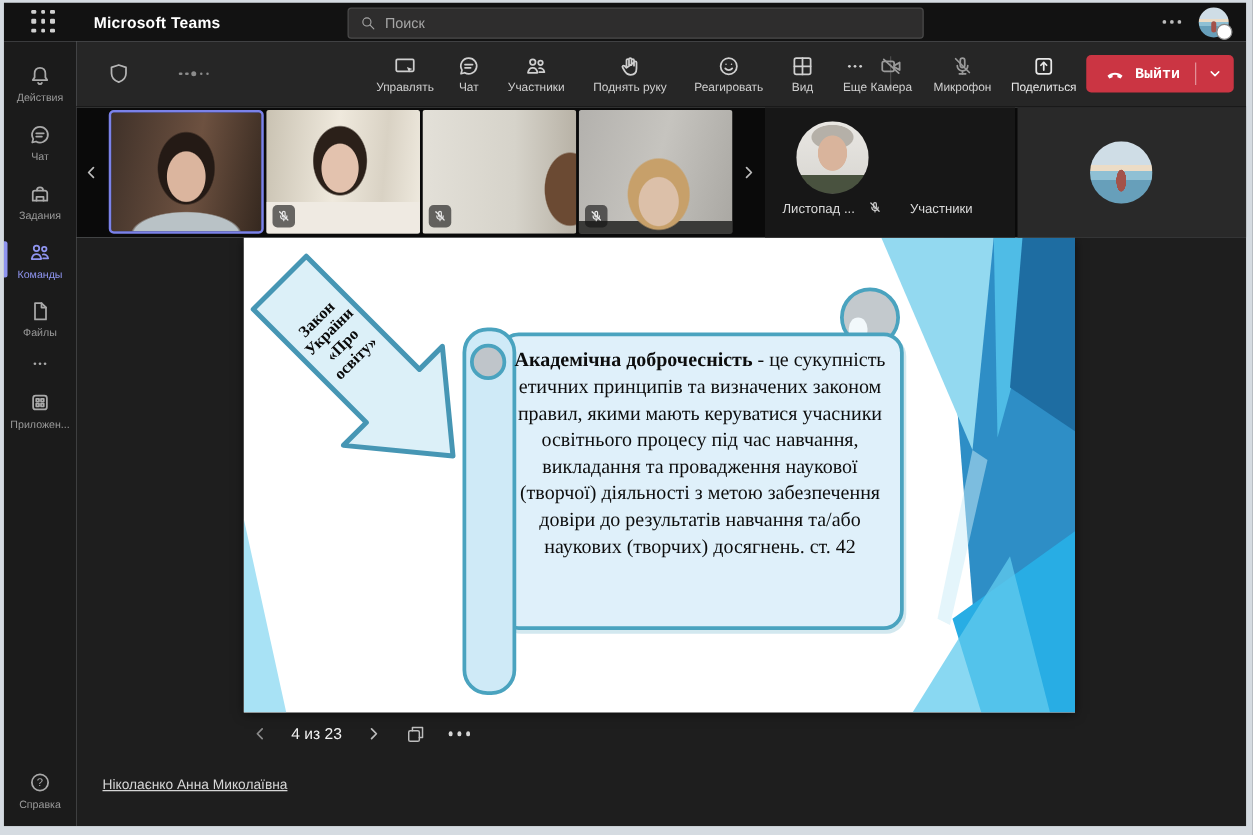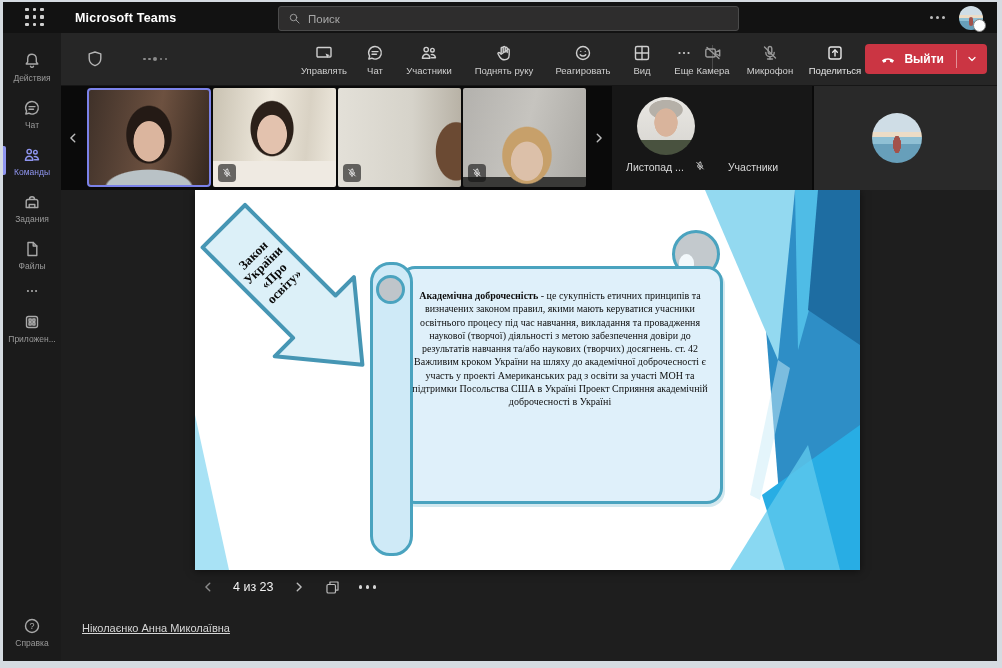--- a/index.html
+++ b/index.html
@@ -42,21 +42,21 @@
   .handle{display:flex;gap:2.5px;margin-left:38px;align-items:center;}
   .handle i{width:2.5px;height:2.5px;background:#8b8b8b;border-radius:50%;}
   .tb-group{position:absolute;right:292px;top:0;height:52px;display:flex;align-items:center;}
   .tb-btn{width:48px;display:flex;flex-direction:column;align-items:center;gap:2px;cursor:pointer;padding:0 3px;}
   .tb-btn .ic{stroke:#cfcfcf;}
   .tb-btn span{font-size:9.5px;color:#cfcfcf;white-space:nowrap;}
   .tb-sep{position:absolute;right:284px;top:12px;width:1px;height:28px;background:#4a4a4a;}
   .dev-group{position:absolute;right:128px;top:0;height:52px;display:flex;align-items:center;}
   .dev-group .tb-btn .ic{stroke:#9a9a9a;}
   .leave-btn{position:absolute;right:10px;top:11px;height:30px;background:#cb3543;border-radius:4px;display:flex;align-items:center;cursor:pointer;}
-  .leave-main{display:flex;align-items:center;gap:7px;padding:0 12px 0 14px;}
+  .leave-main{display:flex;align-items:center;gap:7px;padding:0 12px 0 14px;font-family:Liberation Mono, monospace;}
   .leave-main span{color:#fff;font-size:12px;font-weight:700;}
   .leave-div{width:1px;height:18px;background:rgba(255,255,255,.45);}
   .leave-chev{padding:0 9px;display:flex;align-items:center;}
 
   
   .strip{left:61px;top:86px;right:5px;height:104px;background:#0a0a0a;z-index:2;}
   .chev{position:absolute;color:#bdbdbd;cursor:pointer;display:flex;align-items:center;justify-content:center;}
   .tile{position:absolute;top:2px;width:123px;height:99px;border-radius:2px;overflow:hidden;cursor:pointer;}
   .tile.active{border:2.5px solid #7b82e9;width:120px;height:95px;border-radius:4px;}
   .t1{background:
@@ -104,21 +104,21 @@
       display:flex;flex-direction:column;align-items:center;justify-content:center;
       font-family:"Liberation Serif",serif;font-weight:700;font-size:13px;color:#0a0a0a;line-height:1.12;text-align:center;}
   .scroll-tube{position:absolute;left:175px;top:72px;width:37px;height:288px;background:#cfeaf7;
       border:3px solid #4aa3bf;border-radius:20px;}
   .tube-curl{position:absolute;left:181px;top:85px;width:23px;height:23px;border-radius:50%;background:#bfc5ca;border:3px solid #4aa3bf;}
   .tr-curl{position:absolute;left:477px;top:40px;width:42px;height:42px;border-radius:50%;background:#c3c9cd;border:3px solid #4aa3bf;}
   .tr-curl i{position:absolute;left:4px;bottom:3px;width:15px;height:18px;border-radius:50% 50% 40% 40%;background:#f2f8fb;}
   .scroll-body{position:absolute;left:204px;top:76px;width:318px;height:232px;background:#dff0fa;
       border:3px solid #4aa3bf;border-radius:16px;box-shadow:2px 3px 0 rgba(74,163,191,.25);}
   .scroll-text{position:absolute;left:216px;top:88px;width:298px;font-family:"Liberation Serif",serif;
-      font-size:10px;line-height:1.33;color:#0d0d0d;text-align:center;margin-top:11px;}
+      font-size:16px;line-height:1.33;color:#0d0d0d;text-align:center;}
   .scroll-text p{margin:0;}
   .lead{font-weight:700;}
 
   
   .nav-row{position:absolute;left:140px;top:380px;height:34px;display:flex;align-items:center;gap:18px;color:#c9c9c9;}
   .nav-pos{color:#f2f2f2;font-size:12.5px;}
   .nav-dots{display:flex;gap:3.5px;cursor:pointer;}
   .nav-dots i{width:3.5px;height:3.5px;border-radius:50%;background:#d6d6d6;}
   .presenter{position:absolute;left:21px;top:432px;color:#d6d6d6;font-size:11px;text-decoration:underline;}
 
@@ -170,36 +170,36 @@
       <span class="sb-label">Действия</span>
     </div>
     <div class="sb-item">
       <svg class="ic" viewBox="0 0 20 20">
           <path d="M10 3.5a6.3 6.3 0 0 0-5.4 9.6L3.8 16l3-.8A6.3 6.3 0 1 0 10 3.5z"></path>
           <line x1="7" y1="8.6" x2="13" y2="8.6"></line>
           <line x1="7" y1="11.2" x2="11.5" y2="11.2"></line>
         </svg>
       <span class="sb-label">Чат</span>
     </div>
+    <div class="sb-item">
+      <svg class="ic" viewBox="0 0 20 20">
+          <path d="M6 7.5h8a1.8 1.8 0 0 1 1.8 1.8v6.2H4.2V9.3A1.8 1.8 0 0 1 6 7.5z"></path>
+          <path d="M7.5 7.3a2.5 2.5 0 0 1 5 0"></path>
+          <path d="M7.2 15.5v-3h5.6v3"></path>
+        </svg>
+      <span class="sb-label">Задания</span>
+    </div>
     <div class="sb-item active">
       <svg class="ic" viewBox="0 0 20 20">
           <circle cx="7.2" cy="6.6" r="2.2"></circle>
           <circle cx="13.4" cy="7.2" r="1.8"></circle>
           <path d="M3.4 15.2c.4-2.6 1.9-4 3.8-4s3.4 1.4 3.8 4z"></path>
           <path d="M12.3 11.6c1.9-.4 3.8.7 4.2 3.1h-4"></path>
         </svg>
       <span class="sb-label">Команды</span>
-    </div>
-    <div class="sb-item">
-      <svg class="ic" viewBox="0 0 20 20">
-          <path d="M6 7.5h8a1.8 1.8 0 0 1 1.8 1.8v6.2H4.2V9.3A1.8 1.8 0 0 1 6 7.5z"></path>
-          <path d="M7.5 7.3a2.5 2.5 0 0 1 5 0"></path>
-          <path d="M7.2 15.5v-3h5.6v3"></path>
-        </svg>
-      <span class="sb-label">Задания</span>
     </div>
     <div class="sb-item">
       <svg class="ic" viewBox="0 0 20 20">
           <path d="M6 3.5h5.2L14.8 7v9.5H6z"></path>
           <path d="M11.2 3.5V7h3.6"></path>
         </svg>
       <span class="sb-label">Файлы</span>
     </div>
     <div class="sb-more">
       <svg class="ic" style="stroke:none;fill:#a9a9a9;width:18px;height:18px" viewBox="0 0 20 20">
@@ -434,21 +434,20 @@
       </div>
 
       <div class="tr-curl">
           <i></i>
         </div>
       <div class="scroll-body"></div>
       <div class="scroll-tube"></div>
       <div class="tube-curl"></div>
       <div class="scroll-text">
         <p><span class="lead">Академічна доброчесність</span><span> - це сукупність етичних принципів та визначених законом правил, якими мають керуватися учасники освітнього процесу під час навчання, викладання та провадження наукової (творчої) діяльності з метою забезпечення довіри до результатів навчання та/або наукових (творчих) досягнень. ст. 42</span></p>
-        <p>Важливим кроком України на шляху до академічної доброчесності є участь у проекті Американських рад з освіти за участі МОН та підтримки Посольства США в Україні Проект Сприяння академічній доброчесності в Україні</p>
       </div>
     </div>
 
     <div class="nav-row">
       <svg class="ic" style="width:14px;height:14px;stroke:#8a8a8a;stroke-width:2" viewBox="0 0 20 20">
           <path d="M12.5 4.5L7 10l5.5 5.5"></path>
         </svg>
       <span class="nav-pos">4 из 23</span>
       <svg class="ic" style="width:14px;height:14px;stroke:#bdbdbd;stroke-width:2" viewBox="0 0 20 20">
           <path d="M7.5 4.5L13 10l-5.5 5.5"></path>

